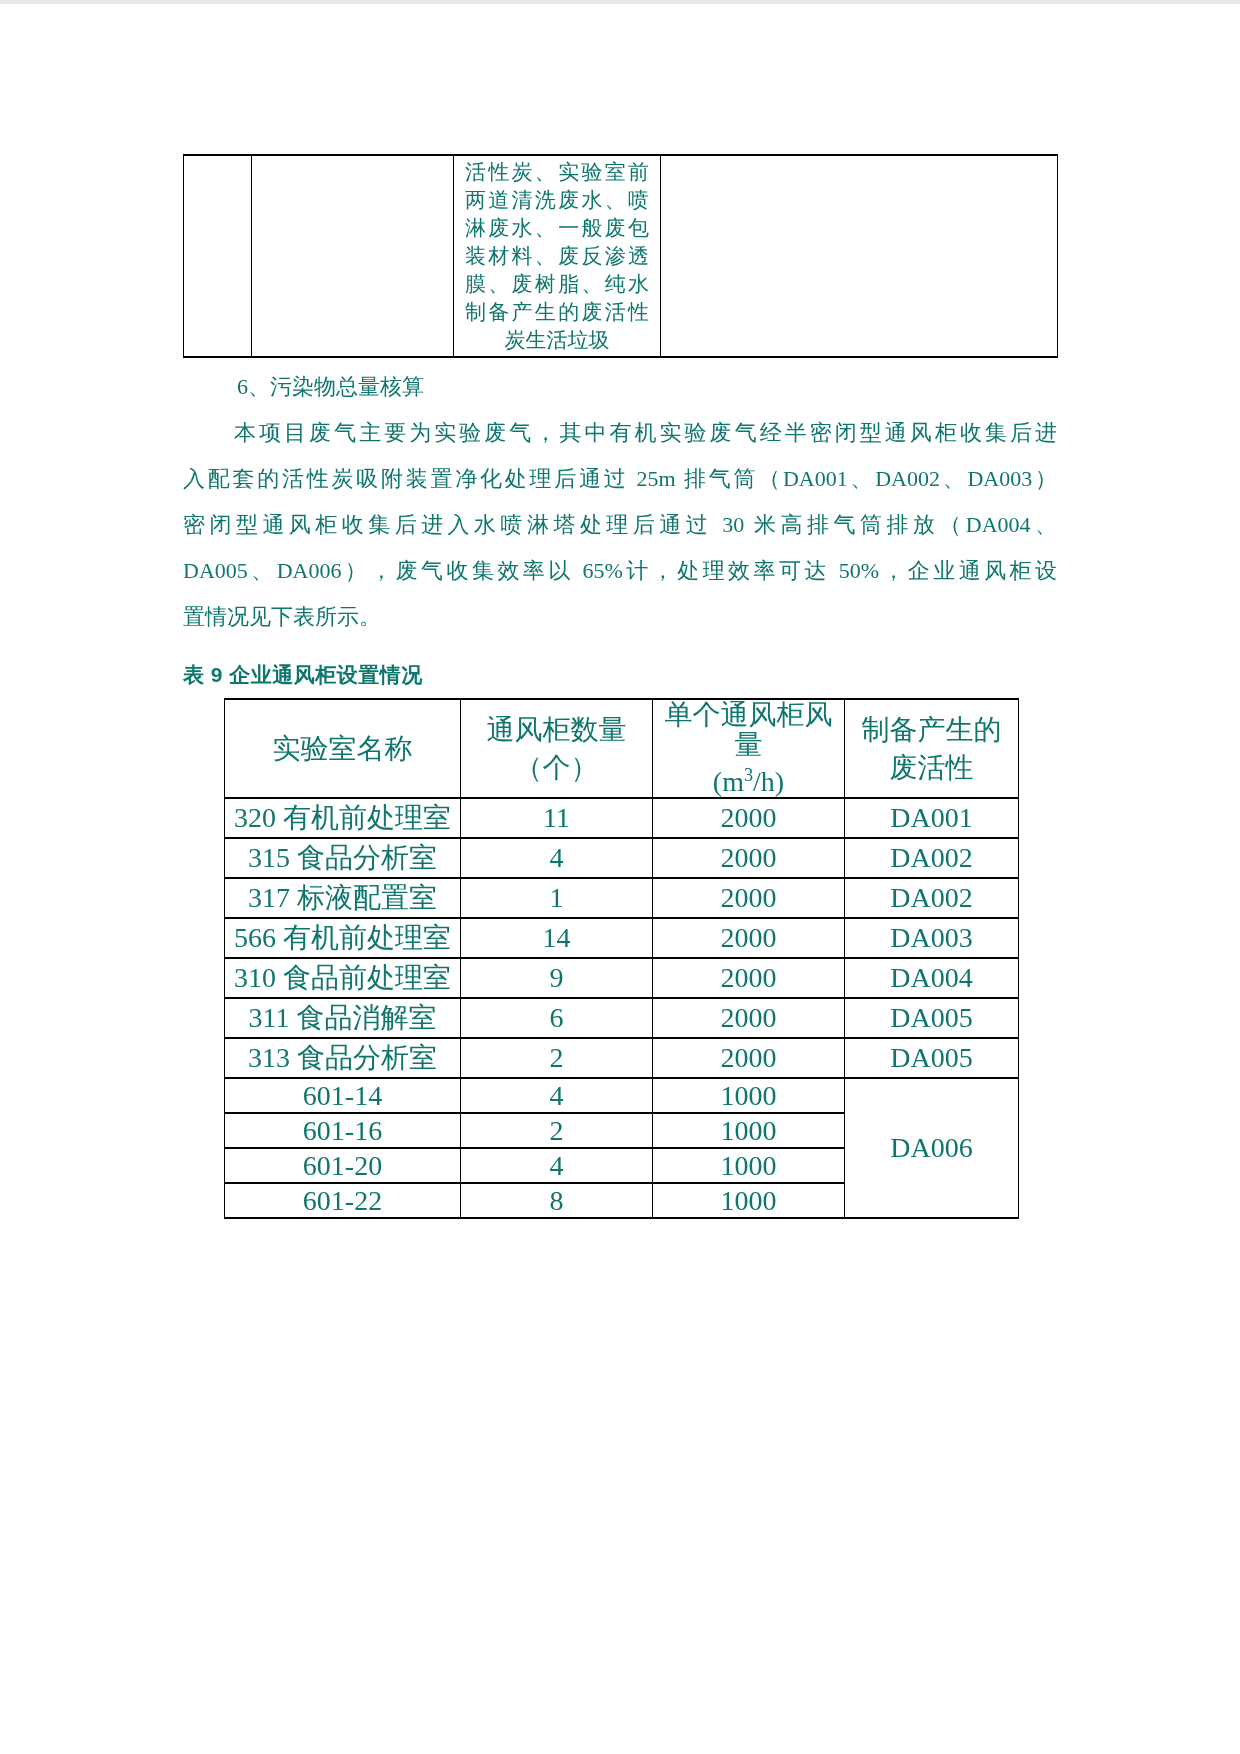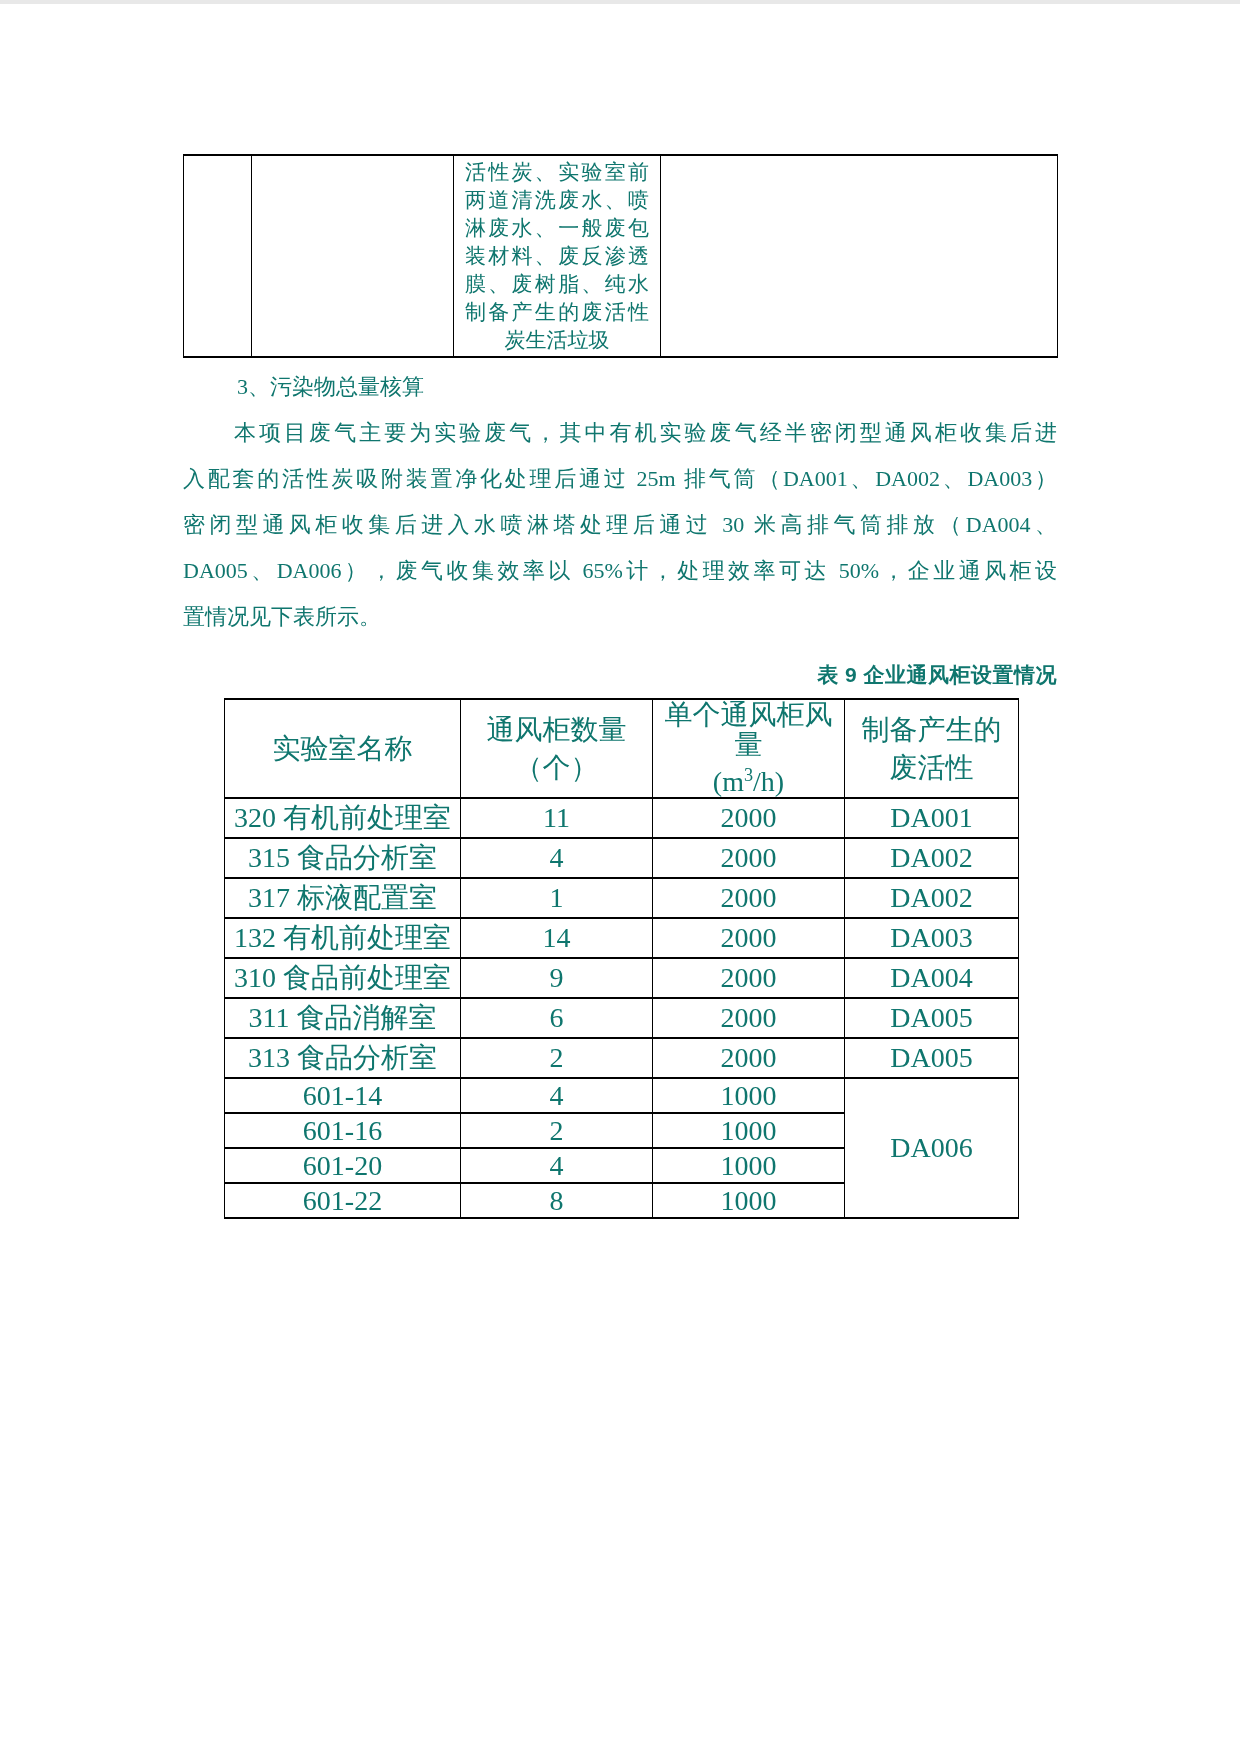--- a/index.html
+++ b/index.html
@@ -55,21 +55,21 @@
     text-align:justify;
     text-align-last:justify;
     white-space:normal;
   }
   .para .pl.indent { text-indent:51px; }
   .para .pl.lastline { text-align-last:left; }
   
   .t9-title {
     margin-top:20px;
     line-height:30px;
-    text-align:right;
+    text-align:left;
     font-family:"Liberation Sans","DejaVu Sans",sans-serif;
     font-weight:bold;
     font-size:21px;
     letter-spacing:0.5px;
   }
   .t9 {
     margin-top:8px;
     margin-left:41px;
     border-collapse:collapse;
     table-layout:fixed;
@@ -115,21 +115,21 @@
           <div class="wl">制备产生的废活性</div>
           <div class="wl last">炭生活垃圾</div>
         </div>
       </td>
       <td class="c4"></td>
     </tr>
   </tbody>
     </table>
 
   <div class="flow">
-    <div class="hline first">3、污染物总量核算</div>
+    <div class="hline first">6、污染物总量核算</div>
 
     <div class="para">
       <div class="pl indent">本项目废气主要为实验废气，其中有机实验废气经半密闭型通风柜收集后进</div>
       <div class="pl">入配套的活性炭吸附装置净化处理后通过 25m 排气筒（DA001、DA002、DA003）</div>
       <div class="pl">密闭型通风柜收集后进入水喷淋塔处理后通过 30 米高排气筒排放（DA004、</div>
       <div class="pl">DA005、DA006），废气收集效率以 65%计，处理效率可达 50%，企业通风柜设</div>
       <div class="pl lastline">置情况见下表所示。</div>
     </div>
 
     <div class="t9-title">表 9  企业通风柜设置情况</div>
@@ -165,21 +165,21 @@
           <td>2000</td>
           <td>DA002</td>
         </tr>
         <tr>
           <td>317 标液配置室</td>
           <td>1</td>
           <td>2000</td>
           <td>DA002</td>
         </tr>
         <tr>
-          <td>132 有机前处理室</td>
+          <td>566 有机前处理室</td>
           <td>14</td>
           <td>2000</td>
           <td>DA003</td>
         </tr>
         <tr>
           <td>310 食品前处理室</td>
           <td>9</td>
           <td>2000</td>
           <td>DA004</td>
         </tr>

